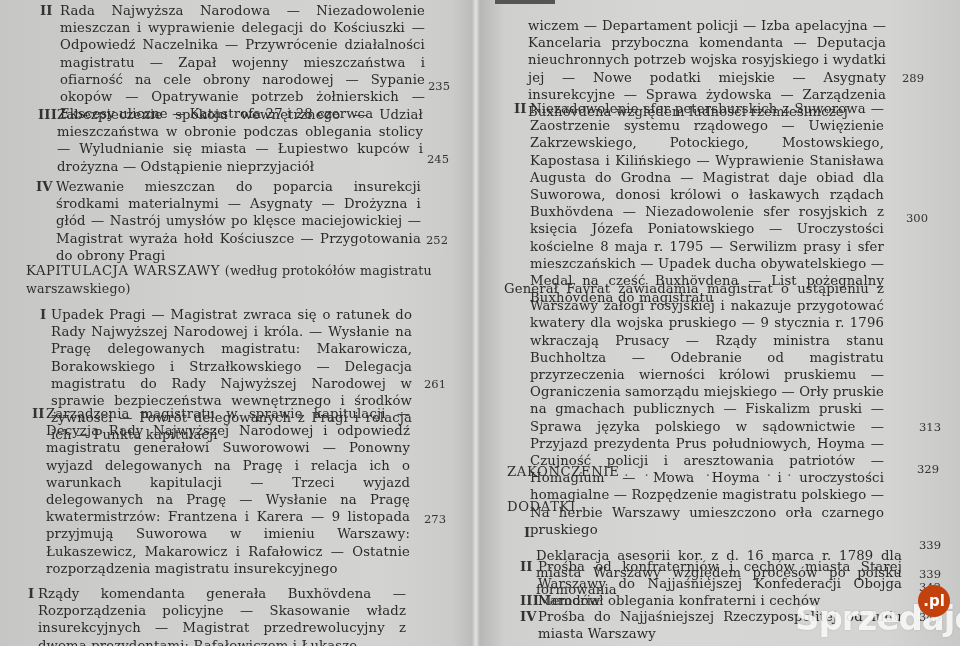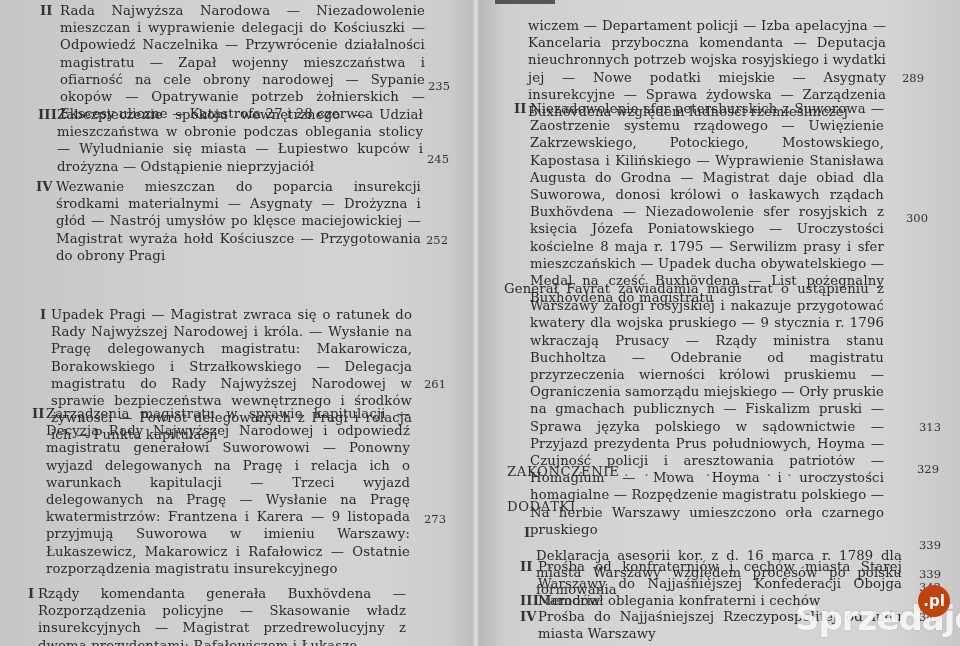--- a/index.html
+++ b/index.html
@@ -75,20 +75,24 @@
     <div class="body" style="padding-left:19px;">Zabezpieczenie spokoju wewnętrznego — Udział mieszczaństwa w obronie podczas oblegania stolicy — Wyludnianie się miasta — Łupiestwo kupców i drożyzna — Odstąpienie nieprzyjaciół</div>
   </div>
   <span class="page-num" style="left:427px; top:152px;">245</span>
 
   <div class="entry" style="left:36px; top:178px; width:385px;">
     <span class="num">IV</span>
     <div class="body" style="padding-left:20px;">Wezwanie mieszczan do poparcia insurekcji środkami materialnymi — Asygnaty — Drożyzna i głód — Nastrój umysłów po klęsce maciejowickiej — Magistrat wyraża hołd Kościuszce — Przygotowania do obrony Pragi</div>
   </div>
   <span class="page-num" style="left:426px; top:233px;">252</span>
 
+  <div class="section" style="left:26px; top:262px; width:420px; line-height:18px;">
+    <span>KAPITULACJA WARSZAWY</span>
+    <span class="sub">(według protokółów magistratu warszawskiego)</span>
+  </div>
 
   <div class="entry" style="left:40px; top:306px; width:372px;">
     <span class="num">I</span>
     <div class="body" style="padding-left:11px;">Upadek Pragi — Magistrat zwraca się o ratunek do Rady Najwyższej Narodowej i króla. — Wysłanie na Pragę delegowanych magistratu: Makarowicza, Borakowskiego i Strzałkowskiego — Delegacja magistratu do Rady Najwyższej Narodowej w sprawie bezpieczeństwa wewnętrznego i środków żywności — Powrót delegowanych z Pragi i relacja ich — Punkta kapitulacji</div>
   </div>
   <span class="page-num" style="left:424px; top:377px;">261</span>
 
   <div class="entry" style="left:32px; top:405px; width:378px;">
     <span class="num">II</span>
     <div class="body" style="padding-left:14px;">Zarządzenia magistratu w sprawie kapitulacji — Decyzja Rady Najwyższej Narodowej i odpowiedź magistratu generałowi Suworowowi — Ponowny wyjazd delegowanych na Pragę i relacja ich o warunkach kapitulacji — Trzeci wyjazd delegowanych na Pragę — Wysłanie na Pragę kwatermistrzów: Frantzena i Karera — 9 listopada przyjmują Suworowa w imieniu Warszawy: Łukaszewicz, Makarowicz i Rafałowicz — Ostatnie rozporządzenia magistratu insurekcyjnego</div>

